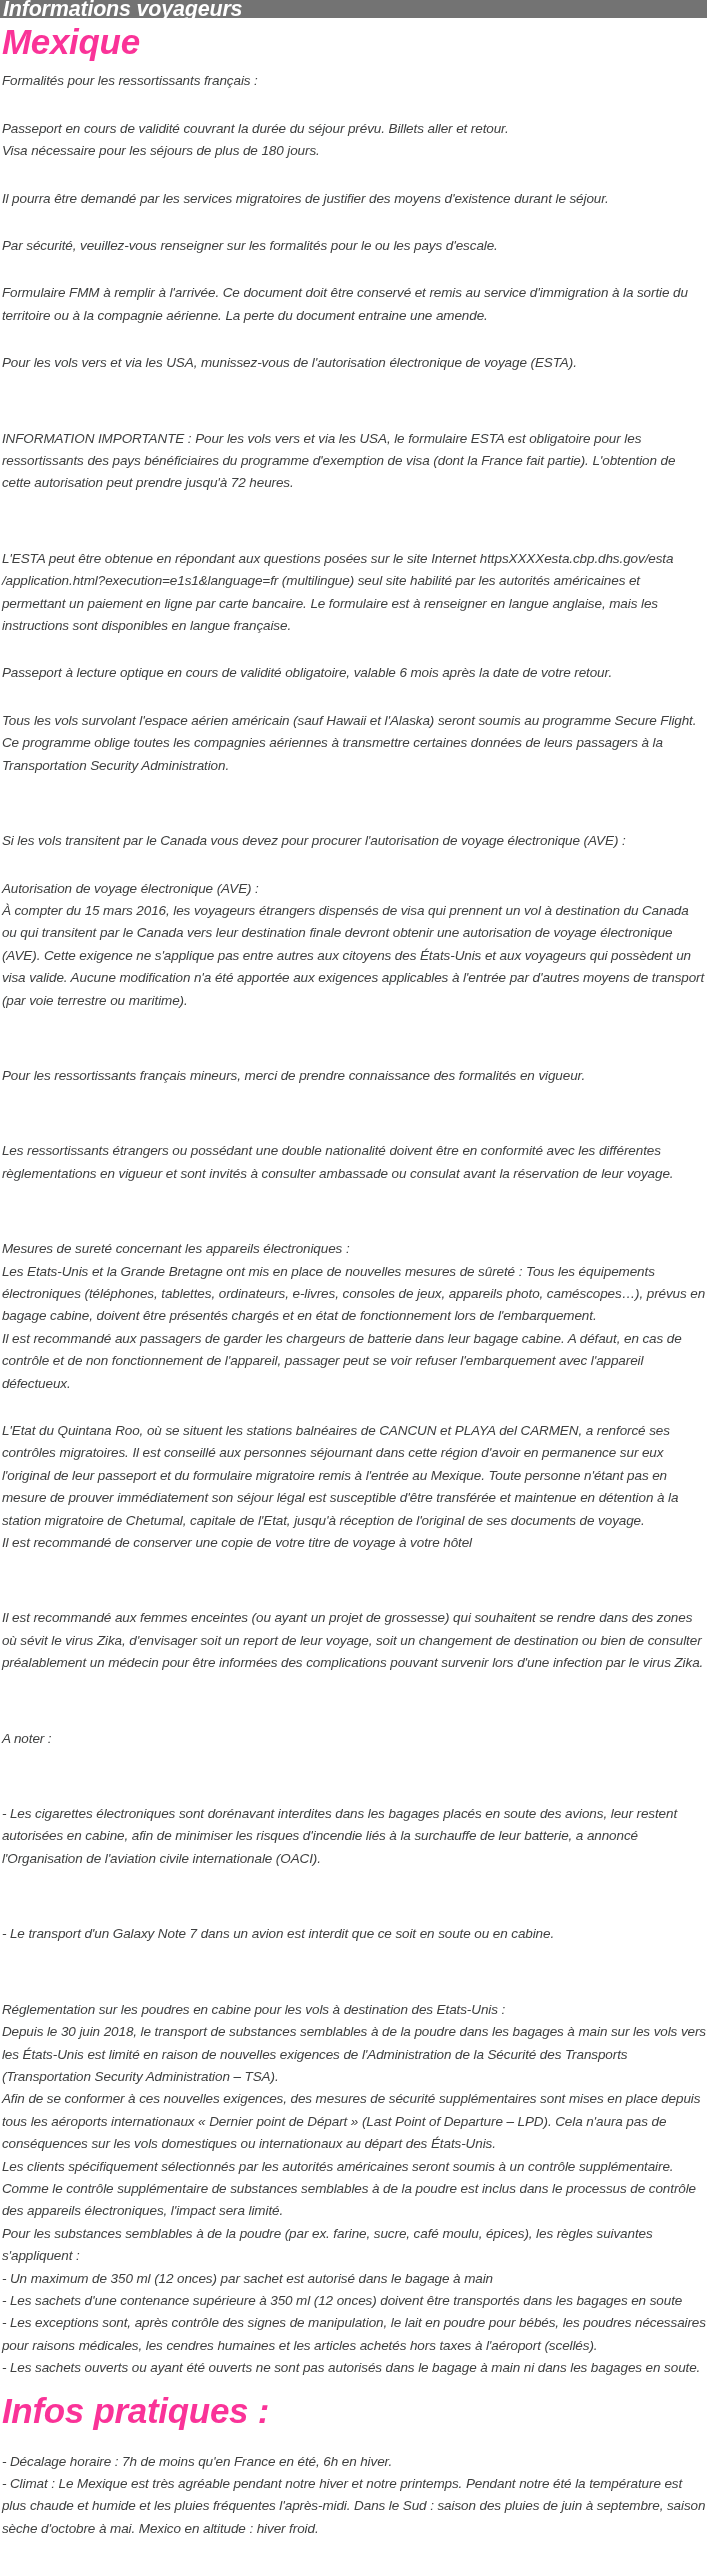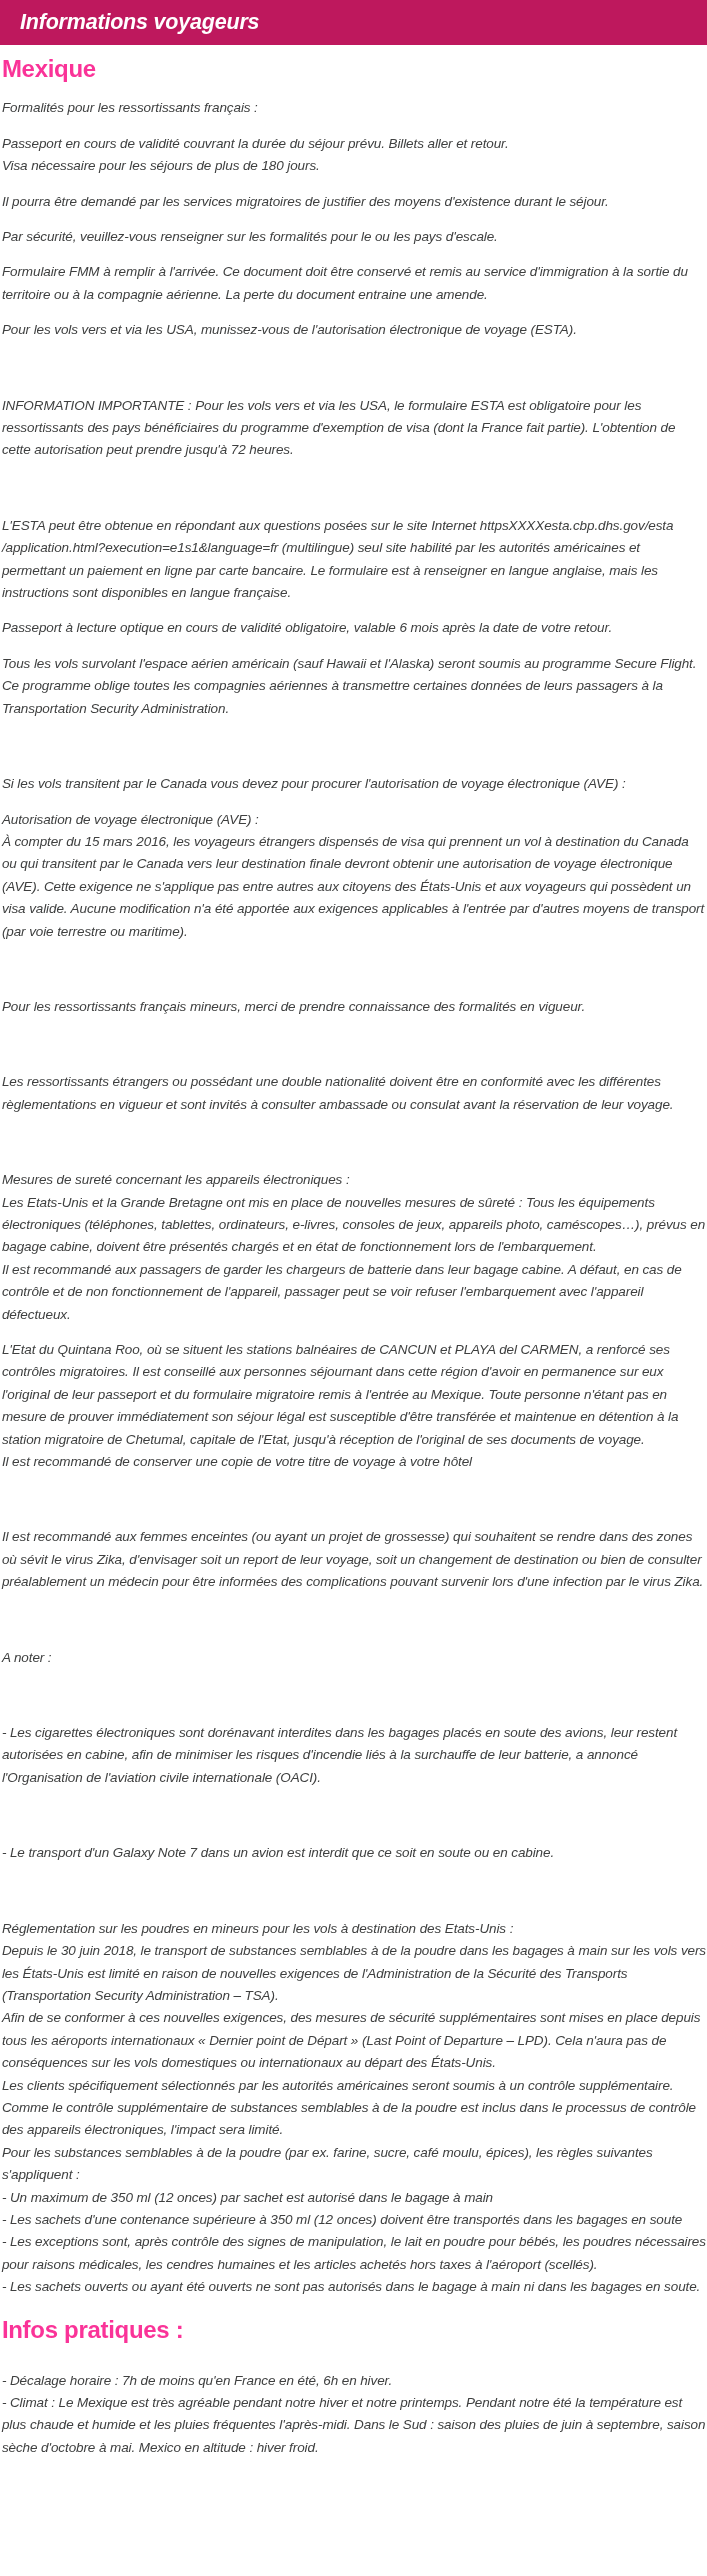--- a/index.html
+++ b/index.html
@@ -5,63 +5,64 @@
   html, body { margin: 0; padding: 0; }
   body {
     width: 708px;
     min-height: 2576px;
     background: #ffffff;
     font-family: "Liberation Sans", sans-serif;
     color: #3f4040;
     -webkit-font-smoothing: antialiased;
   }
   .topbar {
-    background: #be185d;
-    height: 45px;
+    background: #737373;
+    height: 18px;
     display: flex;
     align-items: center;
-    padding-left: 20px;
+    padding-left: 3px;
     box-sizing: border-box;
   }
   .topbar h1 {
     margin: 0;
     color: #ffffff;
     font-style: italic;
     font-weight: bold;
     font-size: 21.5px;
     line-height: 35px;
     letter-spacing: -0.2px;
   }
   main {
     padding: 0 1.9px 17px 1.9px;
     box-sizing: border-box;
   }
   h2.accent {
     color: #fa3398;
+    font-style: italic;
     font-weight: bold;
-    font-size: 24px;
+    font-size: 35px;
     line-height: 32px;
     margin: 8.4px 0 0 0;
     letter-spacing: -0.3px;
   }
   h2.infos-heading {
     margin-top: 15px;
     margin-bottom: 24px;
   }
   p {
     margin: 0;
     font-style: italic;
     font-size: 13.5px;
     line-height: 22.4px;
     letter-spacing: -0.1px;
   }
   p.bold { font-weight: normal; }
   .gh { margin-top: 12px; font-style: italic; }  
   .g0 { margin-top: 0; }      
-  .g1 { margin-top: 13px; }   
+  .g1 { margin-top: 25px; }   
   .g2 { margin-top: 53px; }   
 </style>
 </head>
 <body>
 
 <header class="topbar">
   <h1>Informations voyageurs</h1>
 </header>
 
 <main>
@@ -85,21 +86,21 @@
   <p class="g2">Les ressortissants étrangers ou possédant une double nationalité doivent être en conformité avec les différentes règlementations en vigueur et sont invités à consulter ambassade ou consulat avant la réservation de leur voyage.</p>
   <p class="g2">Mesures de sureté concernant les appareils électroniques :</p>
   <p class="g0">Les Etats-Unis et la Grande Bretagne ont mis en place de nouvelles mesures de sûreté : Tous les équipements électroniques (téléphones, tablettes, ordinateurs, e-livres, consoles de jeux, appareils photo, caméscopes…), prévus en bagage cabine, doivent être présentés chargés et en état de fonctionnement lors de l'embarquement.</p>
   <p class="g0">Il est recommandé aux passagers de garder les chargeurs de batterie dans leur bagage cabine. A défaut, en cas de contrôle et de non fonctionnement de l'appareil, passager peut se voir refuser l'embarquement avec l'appareil défectueux.</p>
   <p class="g1">L'Etat du Quintana Roo, où se situent les stations balnéaires de CANCUN et PLAYA del CARMEN, a renforcé ses contrôles migratoires. Il est conseillé aux personnes séjournant dans cette région d'avoir en permanence sur eux l'original de leur passeport et du formulaire migratoire remis à l'entrée au Mexique. Toute personne n'étant pas en mesure de prouver immédiatement son séjour légal est susceptible d'être transférée et maintenue en détention à la station migratoire de Chetumal, capitale de l'Etat, jusqu'à réception de l'original de ses documents de voyage.</p>
   <p class="g0">Il est recommandé de conserver une copie de votre titre de voyage à votre hôtel</p>
   <p class="g2">Il est recommandé aux femmes enceintes (ou ayant un projet de grossesse) qui souhaitent se rendre dans des zones où sévit le virus Zika, d'envisager soit un report de leur voyage, soit un changement de destination ou bien de consulter préalablement un médecin pour être informées des complications pouvant survenir lors d'une infection par le virus Zika.</p>
   <p class="g2">A noter :</p>
   <p class="g2">- Les cigarettes électroniques sont dorénavant interdites dans les bagages placés en soute des avions, leur restent autorisées en cabine, afin de minimiser les risques d'incendie liés à la surchauffe de leur batterie, a annoncé l'Organisation de l'aviation civile internationale (OACI).</p>
   <p class="g2">- Le transport d'un Galaxy Note 7 dans un avion est interdit que ce soit en soute ou en cabine.</p>
-  <p class="g2">Réglementation sur les poudres en mineurs pour les vols à destination des Etats-Unis :</p>
+  <p class="g2">Réglementation sur les poudres en cabine pour les vols à destination des Etats-Unis :</p>
   <p class="g0">Depuis le 30 juin 2018, le transport de substances semblables à de la poudre dans les bagages à main sur les vols vers les États-Unis est limité en raison de nouvelles exigences de l'Administration de la Sécurité des Transports (Transportation Security Administration – TSA).</p>
   <p class="g0">Afin de se conformer à ces nouvelles exigences, des mesures de sécurité supplémentaires sont mises en place depuis tous les aéroports internationaux « Dernier point de Départ » (Last Point of Departure – LPD). Cela n'aura pas de conséquences sur les vols domestiques ou internationaux au départ des États-Unis.</p>
   <p class="g0">Les clients spécifiquement sélectionnés par les autorités américaines seront soumis à un contrôle supplémentaire.</p>
   <p class="g0">Comme le contrôle supplémentaire de substances semblables à de la poudre est inclus dans le processus de contrôle des appareils électroniques, l'impact sera limité.</p>
   <p class="g0">Pour les substances semblables à de la poudre (par ex. farine, sucre, café moulu, épices), les règles suivantes s'appliquent :</p>
   <p class="g0">- Un maximum de 350 ml (12 onces) par sachet est autorisé dans le bagage à main</p>
   <p class="g0">- Les sachets d'une contenance supérieure à 350 ml (12 onces) doivent être transportés dans les bagages en soute</p>
   <p class="g0">- Les exceptions sont, après contrôle des signes de manipulation, le lait en poudre pour bébés, les poudres nécessaires pour raisons médicales, les cendres humaines et les articles achetés hors taxes à l'aéroport (scellés).</p>
   <p class="g0">- Les sachets ouverts ou ayant été ouverts ne sont pas autorisés dans le bagage à main ni dans les bagages en soute.</p>
 

